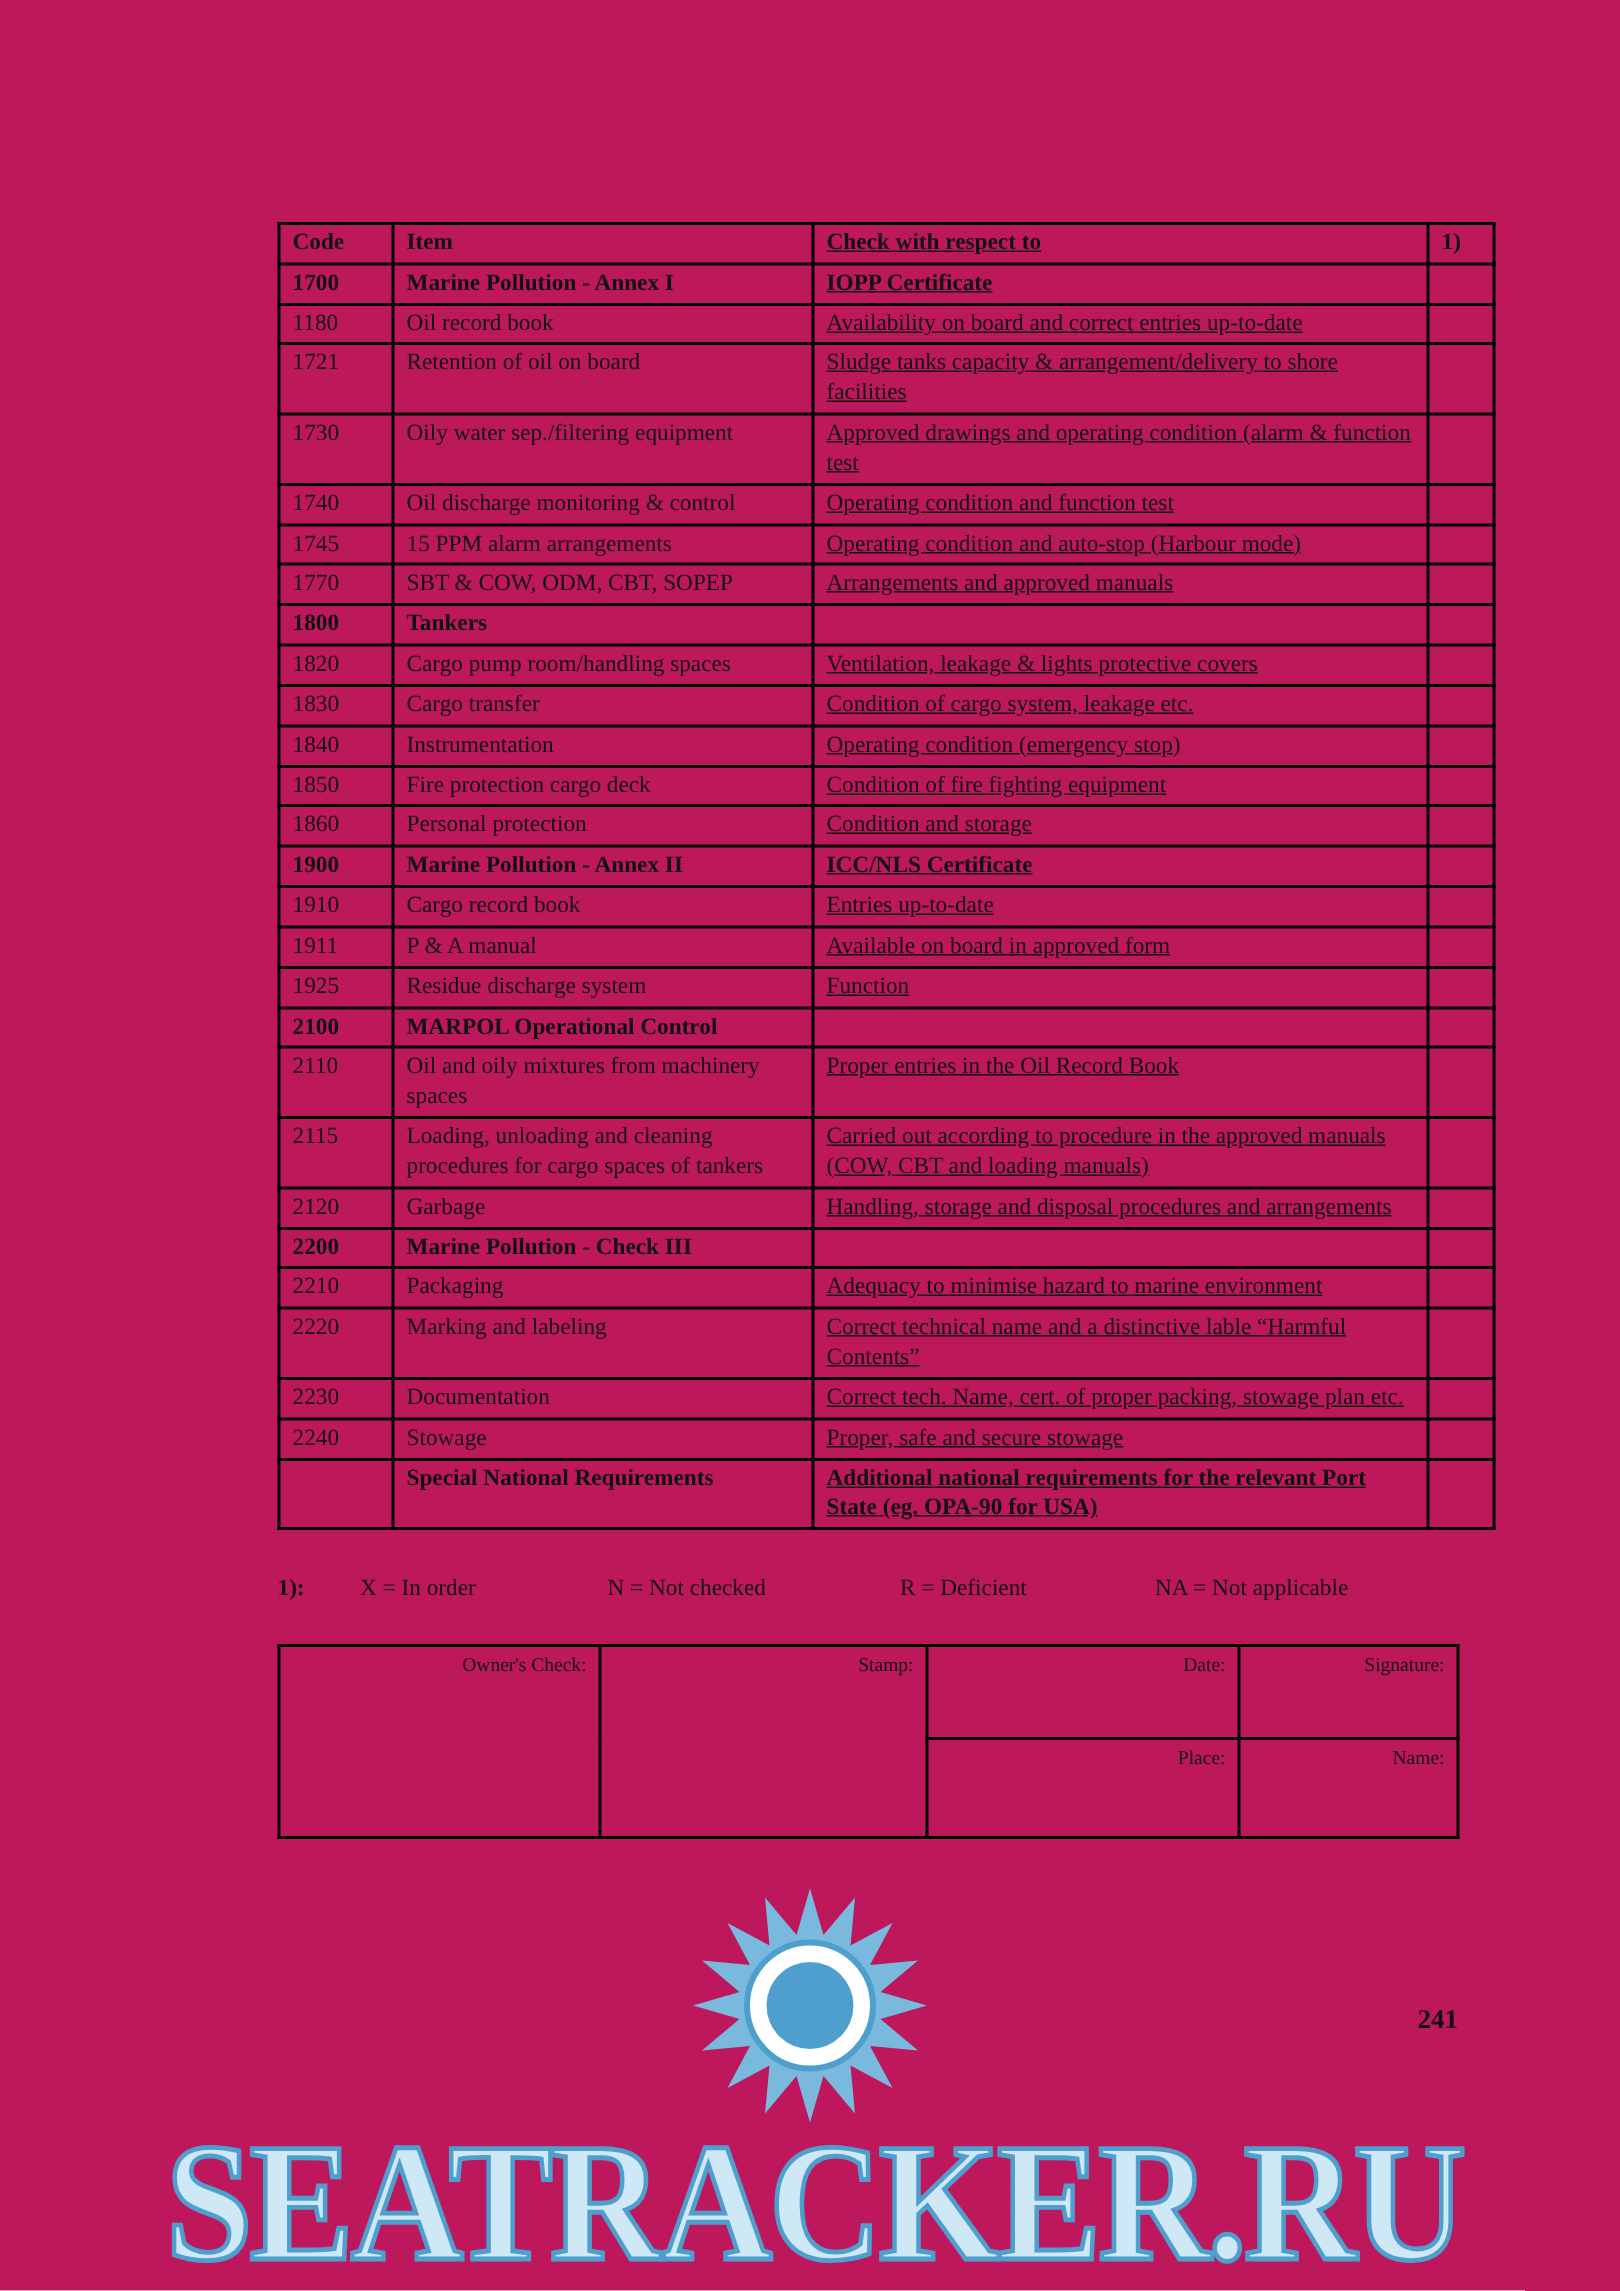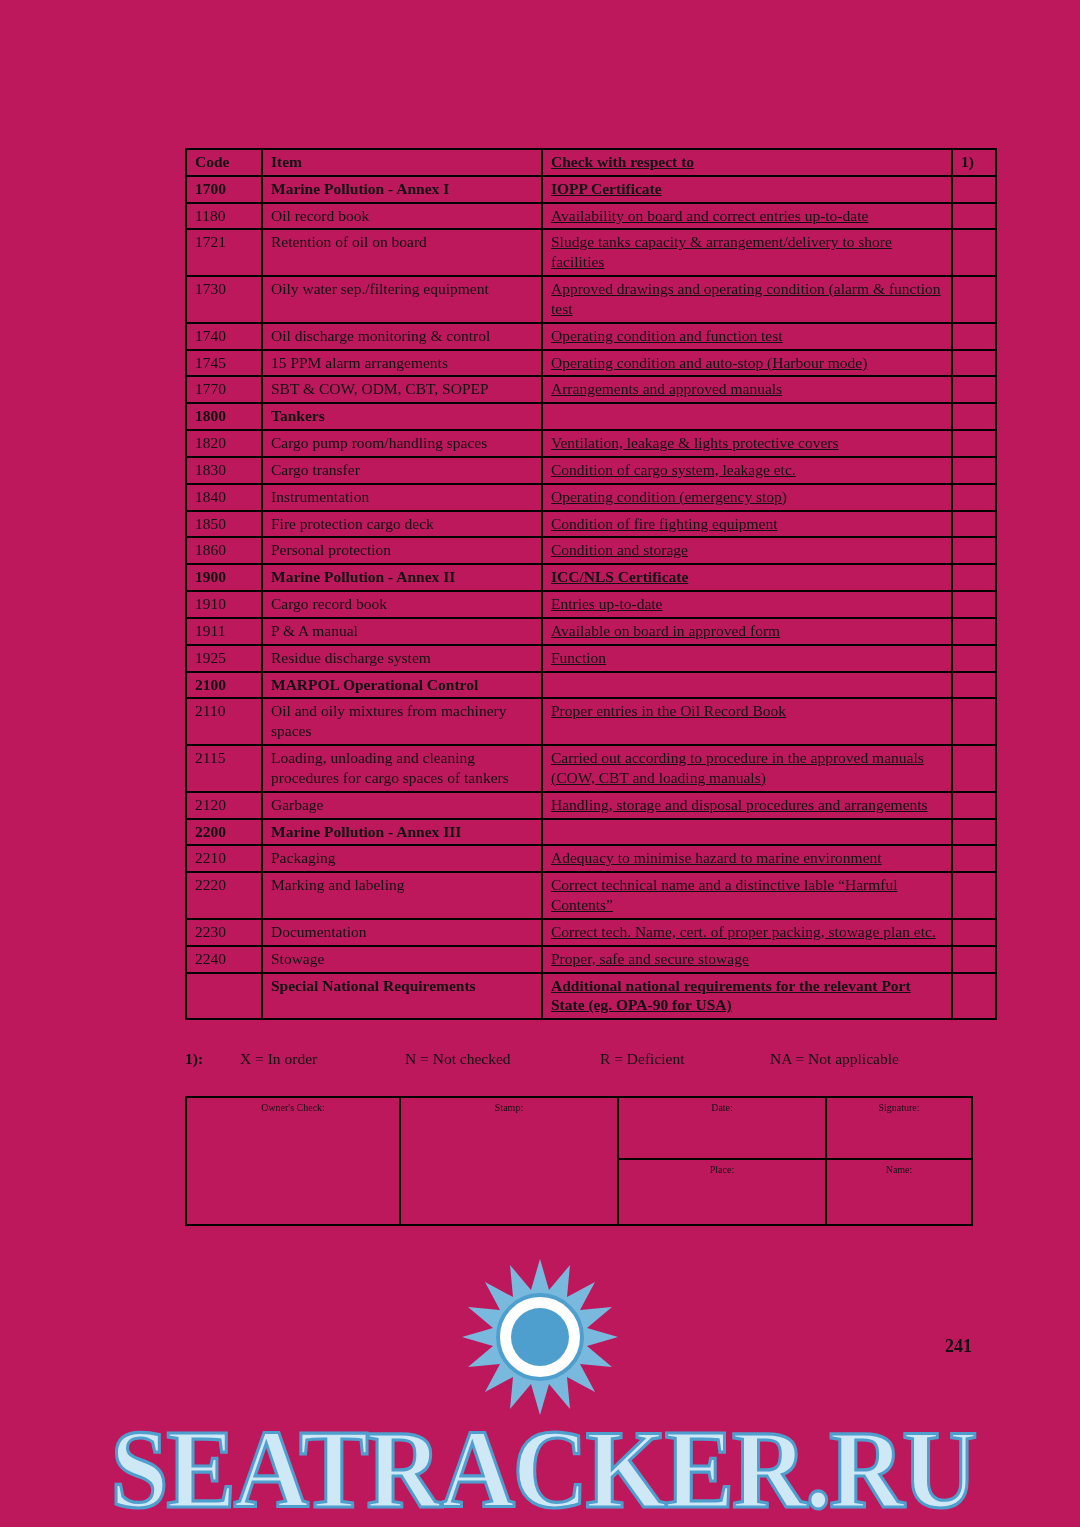--- a/index.html
+++ b/index.html
@@ -46,24 +46,24 @@
   .legend .legend-item-1 { width:195px; }
   .legend .legend-item-2 { width:170px; }
 
   table.owner-box {
     width:100%;
     border-collapse:collapse;
     margin-top:28px;
   }
   table.owner-box td {
     border:2px solid #000;
-    font-size:10px;
+    font-size:13px;
     padding:4px 8px;
     vertical-align:top;
-    text-align:center;
+    text-align:right;
   }
   .ob-c1 { width:196px; }
   .ob-c2 { width:200px; }
   .ob-c3 { width:190px; }
   .ob-r1 { height:62px; }
   .ob-r2 { height:66px; }
 
   .page-number {
     position:absolute;
     top:1336px; right:108px;
@@ -229,21 +229,21 @@
             <td class="col-status"></td>
           </tr>
           <tr>
             <td class="col-code">2120</td>
             <td class="col-item">Garbage</td>
             <td class="col-check">Handling, storage and disposal procedures and arrangements</td>
             <td class="col-status"></td>
           </tr>
           <tr class="bold-row">
             <td class="col-code">2200</td>
-            <td class="col-item">Marine Pollution - Annex III</td>
+            <td class="col-item">Marine Pollution - Check III</td>
             <td class="col-check"></td>
             <td class="col-status"></td>
           </tr>
           <tr>
             <td class="col-code">2210</td>
             <td class="col-item">Packaging</td>
             <td class="col-check">Adequacy to minimise hazard to marine environment</td>
             <td class="col-status"></td>
           </tr>
           <tr>

